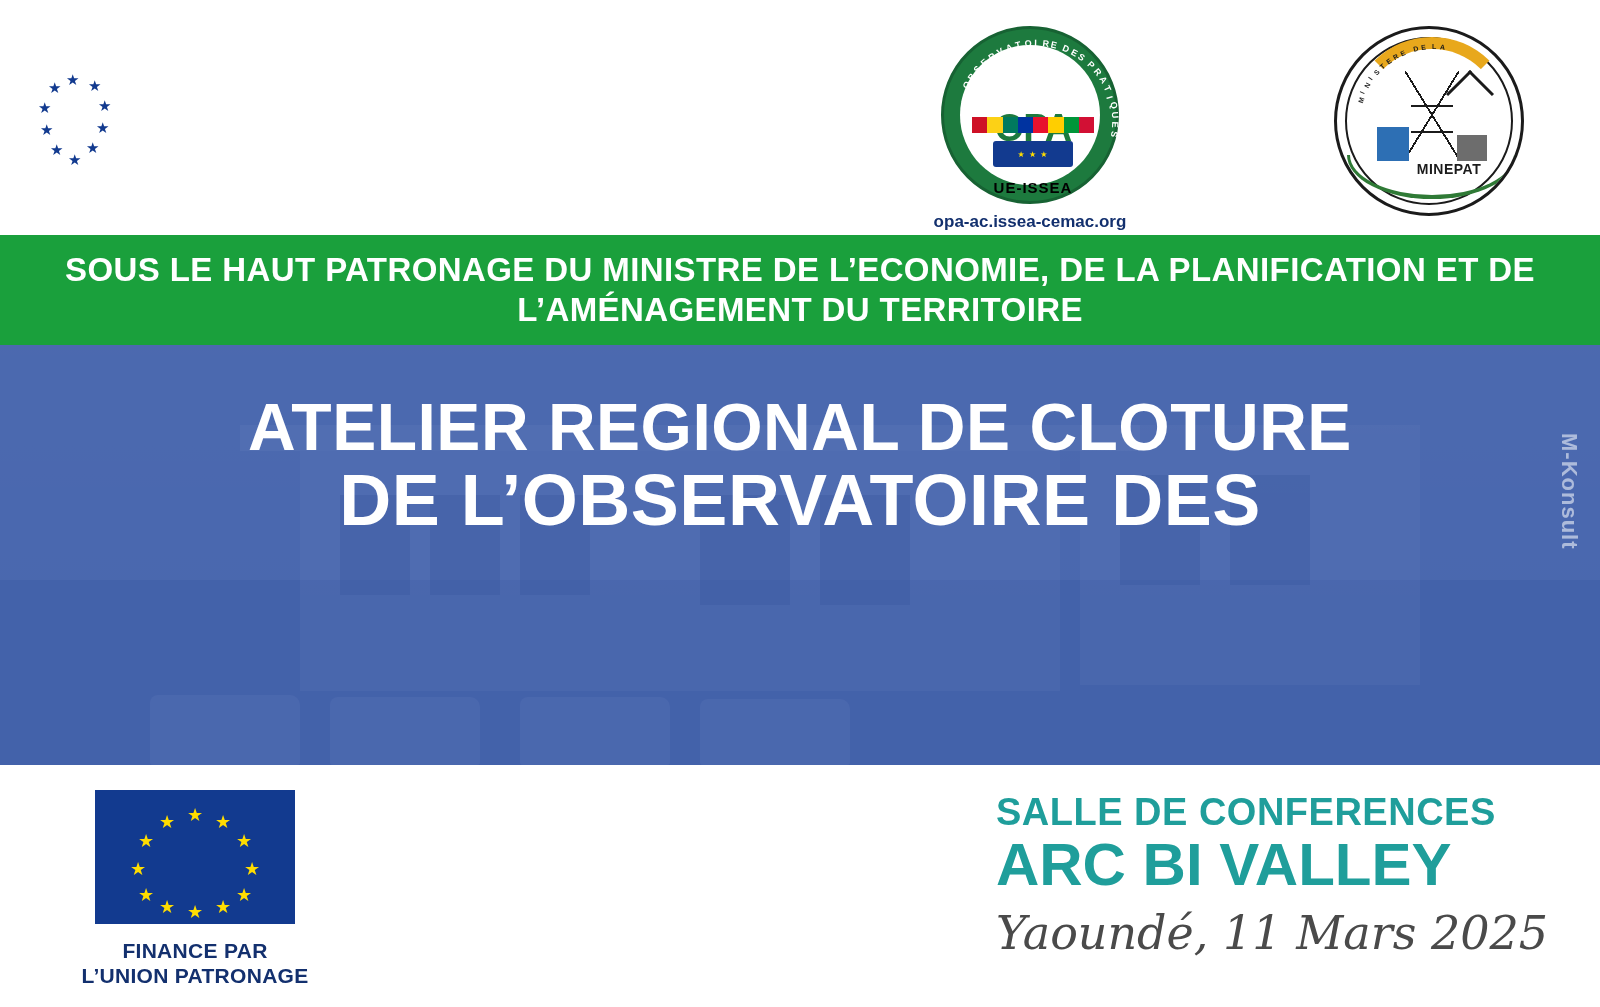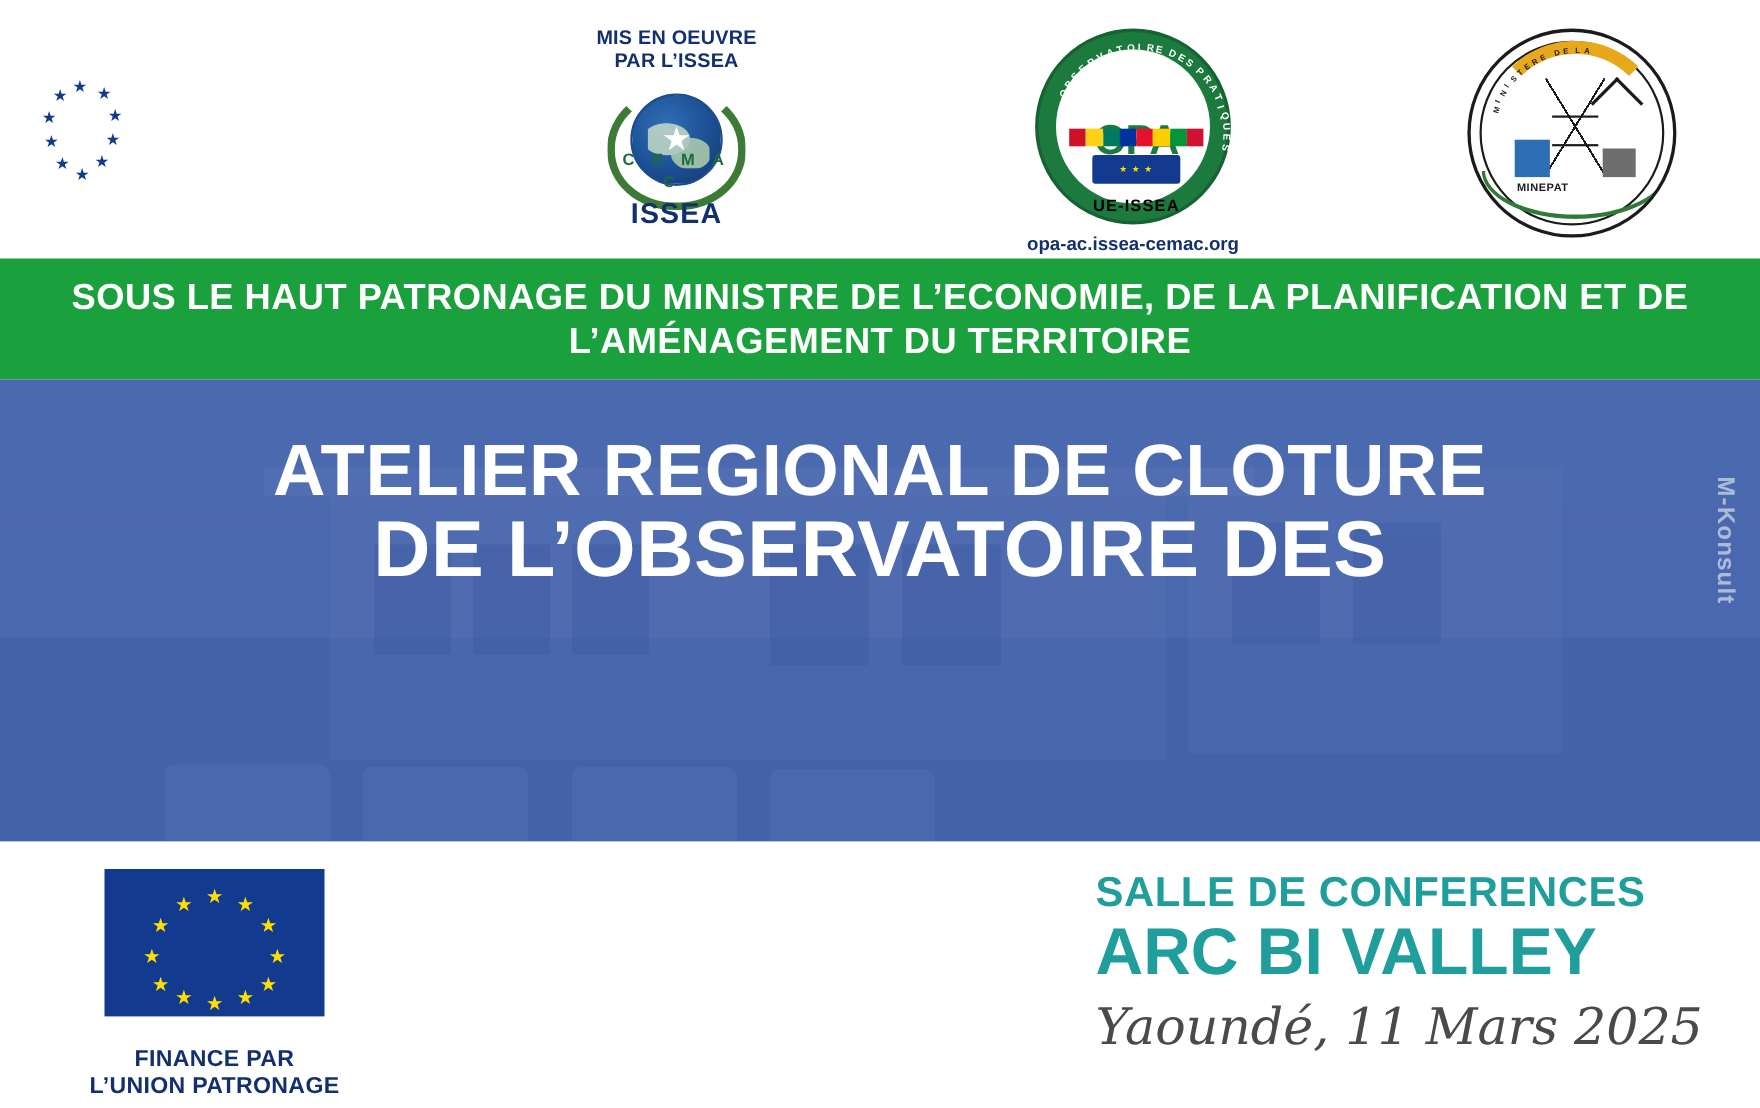--- a/index.html
+++ b/index.html
@@ -187,22 +187,22 @@
   .minepat-bldg2 {
     position: absolute; right: 2px; bottom: 18px; width: 30px; height: 26px;
     background: #6d6d6d;
   }
   .minepat-arrow {
     position: absolute; right: 2px; top: 8px; width: 34px; height: 34px;
     border-top: 3px solid #1b1b1b; border-right: 3px solid #1b1b1b;
     transform: rotate(-45deg);
   }
   .minepat-label {
-    position: absolute; left: 4px; bottom: 2px; width: 114px; 
-    font-size: 10px; font-weight: bold; color: #1b1b1b; letter-spacing: .5px;
+    position: absolute; left: 17px; bottom: 2px; width: 114px; text-align: center;
+    font-size: 14px; font-weight: bold; color: #1b1b1b; letter-spacing: .5px;
   }
   .minepat-wheat {
     position: absolute; left: 10px; bottom: 14px; width: 170px; height: 44px;
     border-bottom: 4px solid #2f7a36;
     border-radius: 0 0 50% 50% / 0 0 100% 100%;
     border-left: 3px solid #2f7a36; border-right: 3px solid #2f7a36;
   }
 
   
   .green-band {
@@ -269,21 +269,21 @@
     position: absolute; left: 40px; top: 25px; width: 310px; text-align: center;
   }
   .eu-flag {
     position: relative; width: 200px; height: 134px; margin: 0 auto;
     background: #123a8f;
   }
   .eu-flag span {
     position: absolute; color: #ffdd00; font-size: 18px; line-height: 1;
   }
   .eu-caption {
-    margin-top: 26px; color: #13306e; font-weight: bold; font-size: 21px;
+    margin-top: 14px; color: #13306e; font-weight: bold; font-size: 21px;
     line-height: 1.2; letter-spacing: .3px;
   }
 
   .venue {
     position: absolute; right: 52px; top: 28px; text-align: left;
   }
   .venue-l1 {
     color: #1f9e9b; font-weight: bold; font-size: 38px; letter-spacing: 0.5px;
     text-transform: uppercase; line-height: 1.05;
   }
@@ -312,31 +312,20 @@
         <span style="left:2px;   top:28px;">★</span>
         <span style="left:60px;  top:48px;">★</span>
         <span style="left:4px;   top:50px;">★</span>
         <span style="left:50px;  top:68px;">★</span>
         <span style="left:14px;  top:70px;">★</span>
         <span style="left:32px;  top:80px;">★</span>
       </div>
     </div>
 
     <div class="cemac">
-      <div class="cemac-top">
-        <div>MIS EN OEUVRE</div>
-        <div>PAR L’ISSEA</div>
-      </div>
-      <div class="cemac-emblem">
-        <div class="cemac-wreath"></div>
-        <div class="cemac-globe"></div>
-        <div class="cemac-letters">C E M A</div>
-        <div class="cemac-letters l2">C</div>
-        <div class="cemac-issea">ISSEA</div>
-      </div>
     </div>
 
     <div class="opa">
       <div class="opa-badge">
         <div class="opa-arc-text">
           <span style="transform:rotate(-62deg)">O</span>
           <span style="transform:rotate(-55deg)">B</span>
           <span style="transform:rotate(-48deg)">S</span>
           <span style="transform:rotate(-41deg)">E</span>
           <span style="transform:rotate(-34deg)">R</span>

